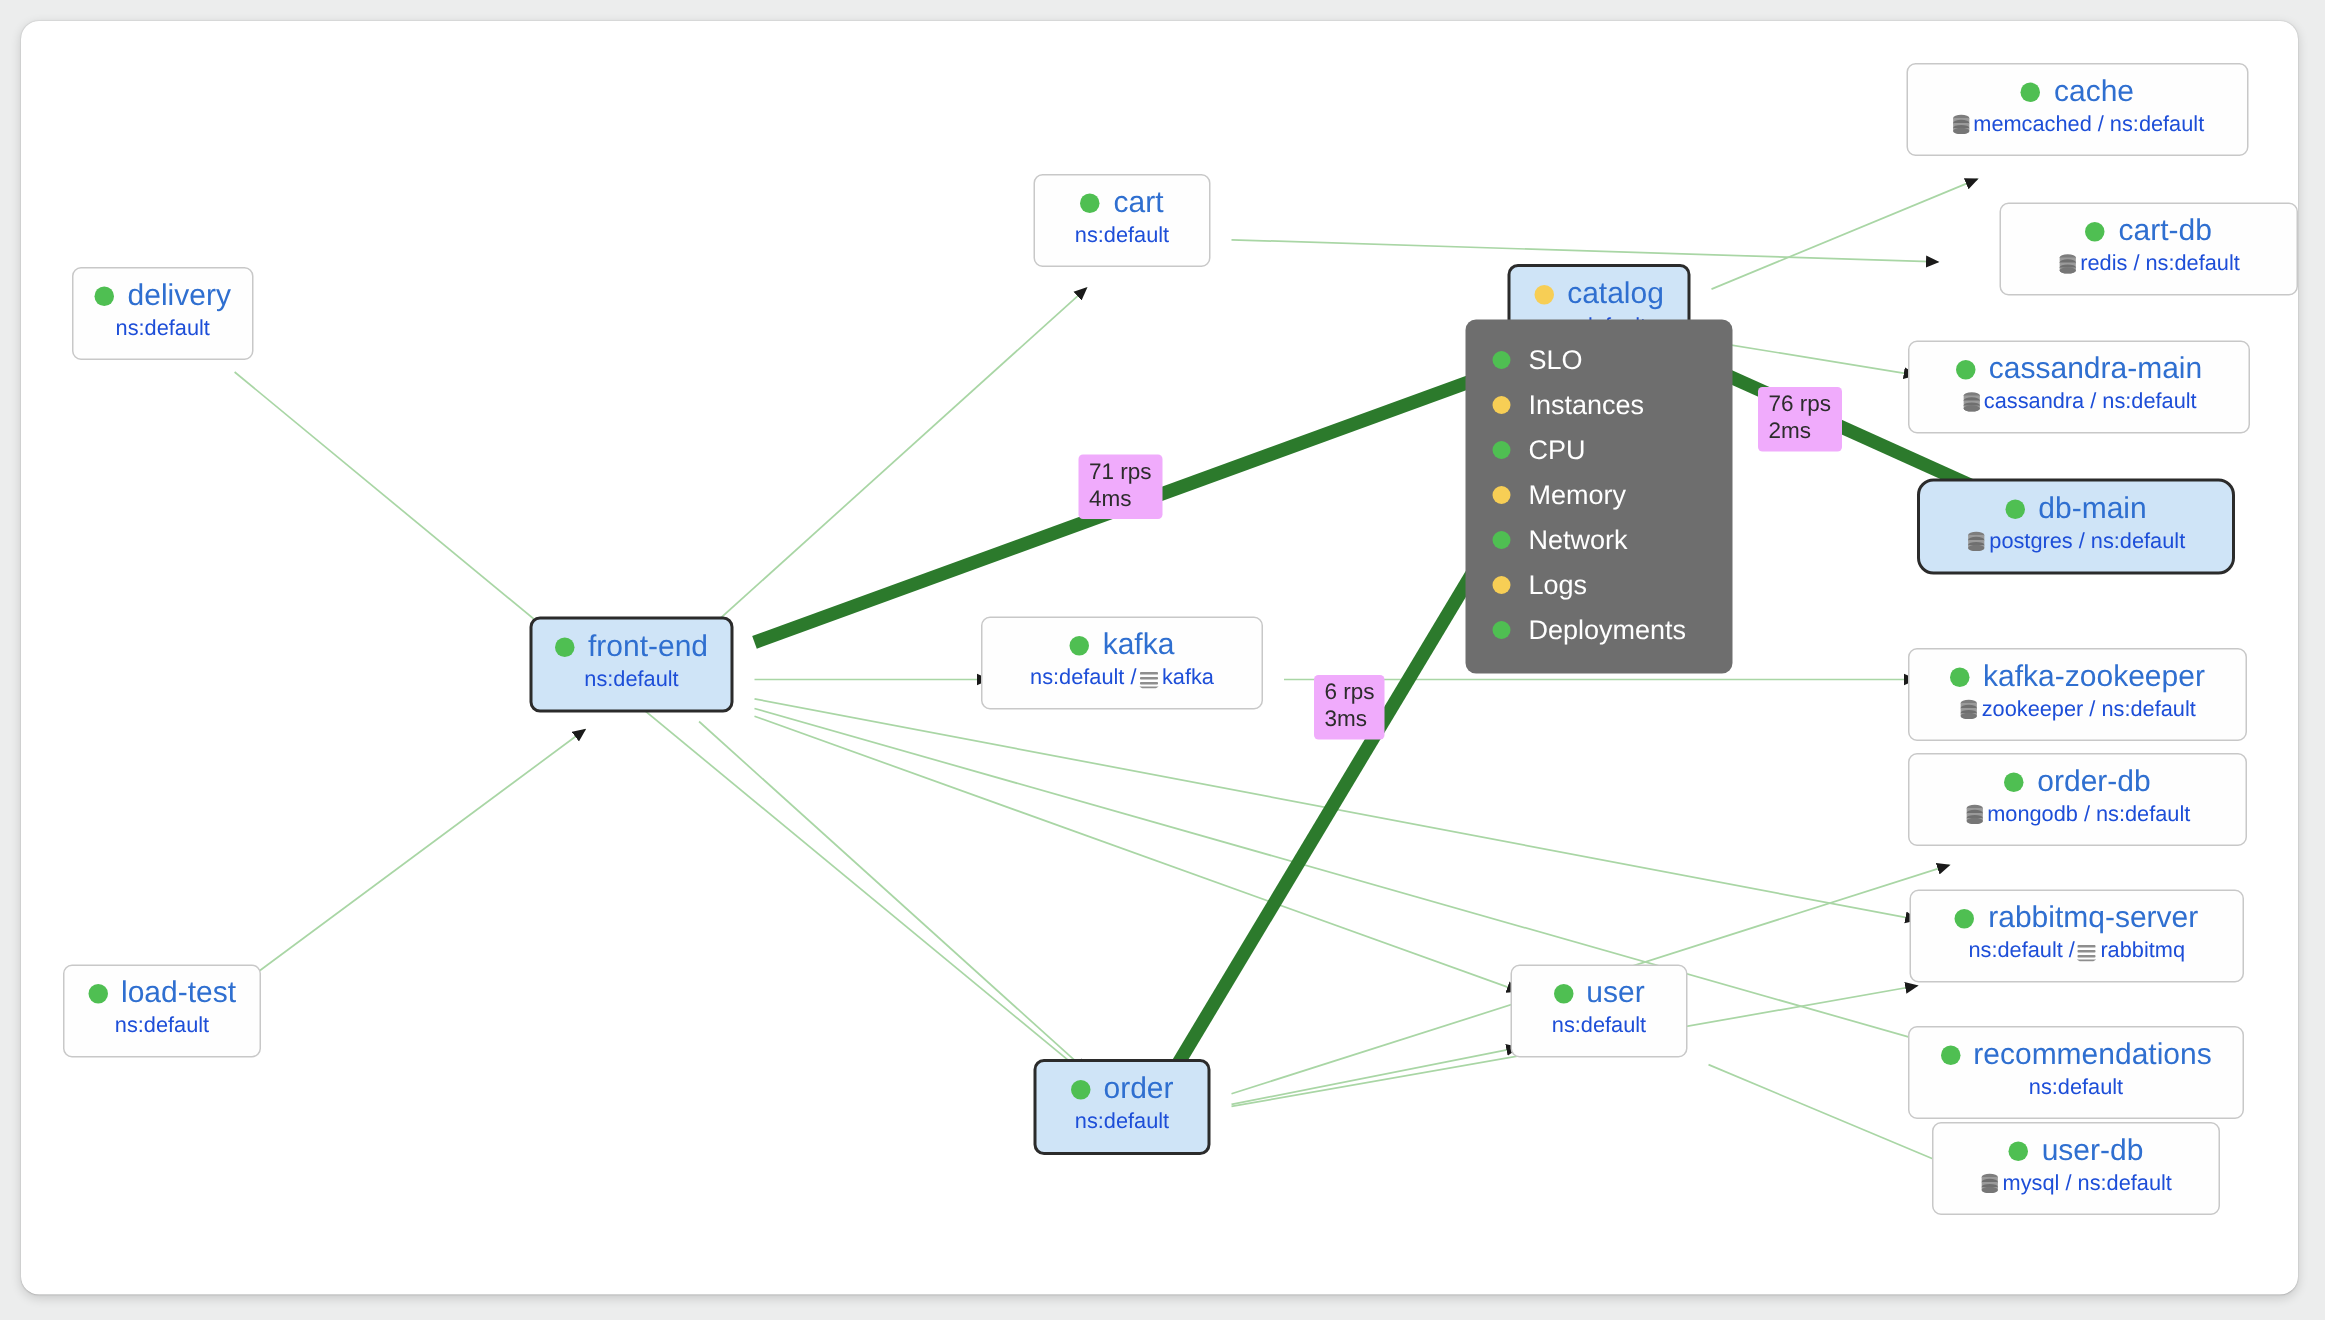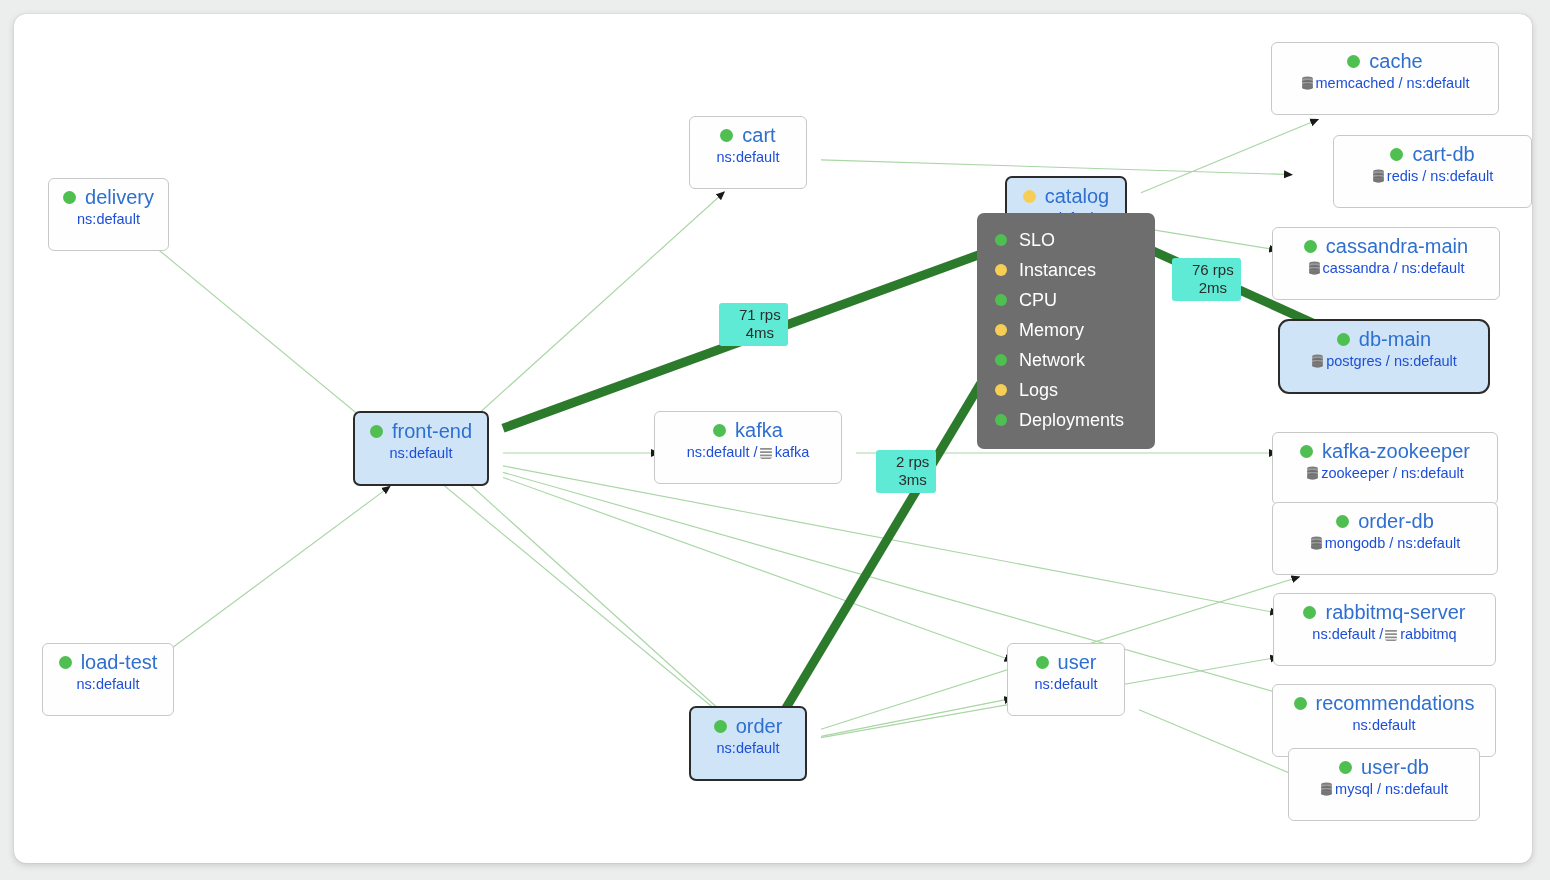--- a/index.html
+++ b/index.html
@@ -23,21 +23,21 @@
     position: absolute; left: 0; top: 0;
     width: 1550px; height: 880px;
     pointer-events: none;
   }
   .node {
     position: absolute;
     box-sizing: border-box;
     background: #fefefe;
     border: 1px solid #c8c8c8;
     border-radius: 6px;
-    padding: 7px 13px 22px 13px;
+    padding: 7px 13px 11px 13px;
     text-align: right;
     white-space: nowrap;
   }
   .node.selected {
     background: #cfe4f7;
     border: 2px solid #2b2b2b;
     border-radius: 7px;
   }
   .node-title {
     font-size: 20px;
@@ -65,27 +65,27 @@
     align-items: center;
     justify-content: center;
     gap: 1px;
   }
   .sub-icon { display: inline-flex; align-items: center; margin-right: 1px; }
   .sub-icon svg { display: block; }
 
   
   .edge-label {
     position: absolute;
-    background: #5eead4;
+    background: #f0abfc;
     color: #2c2c2c;
     font-size: 15px;
     line-height: 18px;
-    padding: 3px 7px 4px 20px;
+    padding: 3px 7px 4px 7px;
     border-radius: 3px;
-    text-align: center;
+    text-align: left;
     white-space: nowrap;
   }
 
   
   #context-menu {
     position: absolute;
     background: #6e6e6e;
     border-radius: 7px;
     padding: 12px 38px 14px 18px;
     box-sizing: border-box;
@@ -397,21 +397,21 @@
 <div id="labels-root">
     <div class="edge-label" style="left: 719px; top: 303px;">
       <div>71 rps</div>
       <div>4ms</div>
     </div>
     <div class="edge-label" style="left: 1172px; top: 258px;">
       <div>76 rps</div>
       <div>2ms</div>
     </div>
     <div class="edge-label" style="left: 876px; top: 450px;">
-      <div>2 rps</div>
+      <div>6 rps</div>
       <div>3ms</div>
     </div>
   </div>
 
 <div id="context-menu" style="left: 977px; top: 213px; width: 178px;">
     <div class="menu-item">
       <span class="menu-dot" style="background: rgb(79, 191, 82);"></span>
       <span>SLO</span>
     </div>
     <div class="menu-item">

